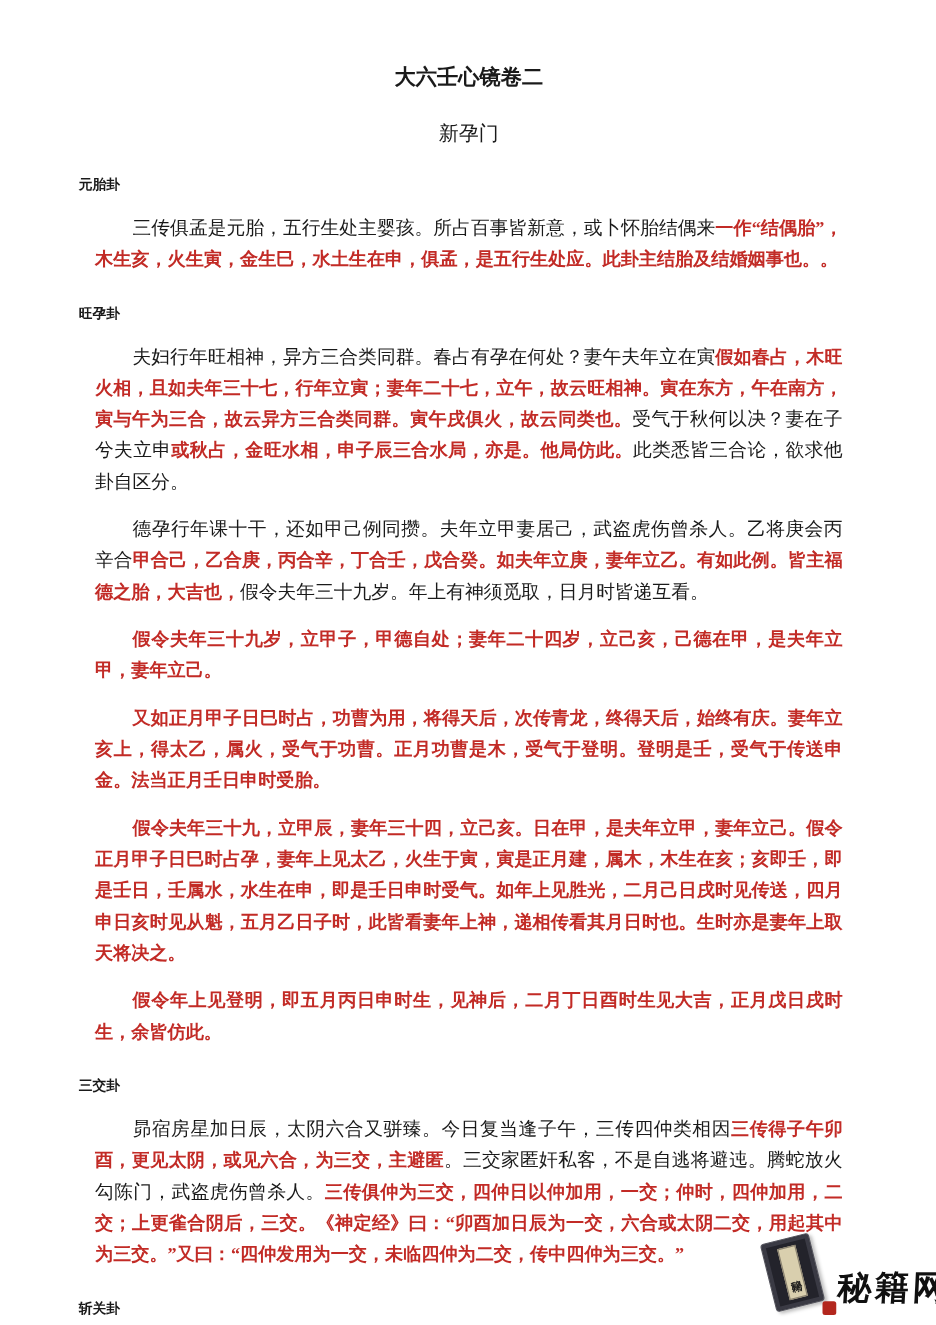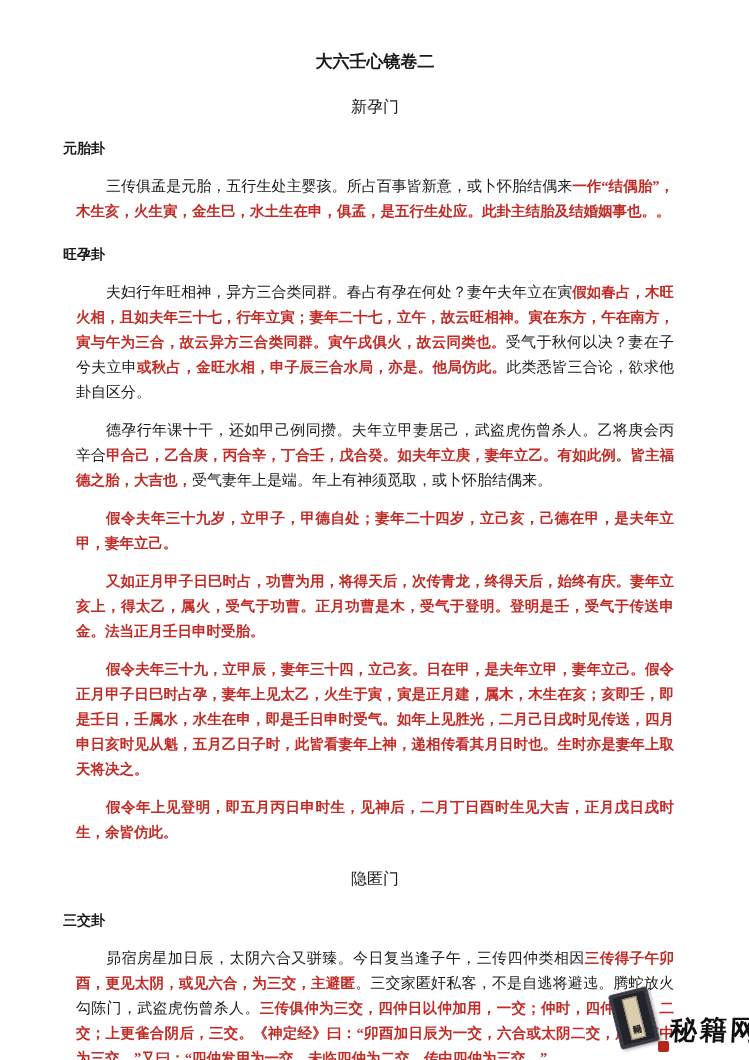--- a/index.html
+++ b/index.html
@@ -26,21 +26,21 @@
     font-weight: bold;
     margin: 0 0 6px 0;
   }
   .chapter-title {
     text-align: center;
     font-size: 16px;
     font-weight: normal;
     margin: 24px 0 20px 0;
   }
   .entry-heading {
-    font-size: 14px;
+    font-size: 11px;
     font-weight: bold;
     margin: 22px 0 16px 0;
   }
   p.para {
     margin: 13px;
     text-indent: 2em;
     font-size: 15px;
     line-height: 25px;
     text-align: justify;
     word-break: break-all;
@@ -114,26 +114,25 @@
 
 <div class="page">
   <div class="content">
     <div class="doc-title">大六壬心镜卷二</div>
     <div>
         <div class="chapter-title">新孕门</div>
         <div class="entry-heading">元胎卦</div>
         <p class="para"><span class="run-black">三传俱孟是元胎，五行生处主婴孩。所占百事皆新意，或卜怀胎结偶来</span><span class="run-red">一作“结偶胎”，木生亥，火生寅，金生巳，水土生在申，俱孟，是五行生处应。此卦主结胎及结婚姻事也。。</span></p>
         <div class="entry-heading">旺孕卦</div>
         <p class="para"><span class="run-black">夫妇行年旺相神，异方三合类同群。春占有孕在何处？妻午夫年立在寅</span><span class="run-red">假如春占，木旺火相，且如夫年三十七，行年立寅；妻年二十七，立午，故云旺相神。寅在东方，午在南方，寅与午为三合，故云异方三合类同群。寅午戌俱火，故云同类也。</span><span class="run-black">受气于秋何以决？妻在子兮夫立申</span><span class="run-red">或秋占，金旺水相，申子辰三合水局，亦是。他局仿此。</span><span class="run-black">此类悉皆三合论，欲求他卦自区分。</span></p>
-        <p class="para"><span class="run-black">德孕行年课十干，还如甲己例同攒。夫年立甲妻居己，武盗虎伤曾杀人。乙将庚会丙辛合</span><span class="run-red">甲合己，乙合庚，丙合辛，丁合壬，戊合癸。如夫年立庚，妻年立乙。有如此例。皆主福德之胎，大吉也，</span><span class="run-black">受气妻年上是端。年上有神须觅取，或卜怀胎结偶来。</span></p>
+        <p class="para"><span class="run-black">德孕行年课十干，还如甲己例同攒。夫年立甲妻居己，武盗虎伤曾杀人。乙将庚会丙辛合</span><span class="run-red">甲合己，乙合庚，丙合辛，丁合壬，戊合癸。如夫年立庚，妻年立乙。有如此例。皆主福德之胎，大吉也，</span><span class="run-black">假令夫年三十九岁。年上有神须觅取，日月时皆递互看。</span></p>
         <p class="para"><span class="run-red">假令夫年三十九岁，立甲子，甲德自处；妻年二十四岁，立己亥，己德在甲，是夫年立甲，妻年立己。</span></p>
         <p class="para"><span class="run-red">又如正月甲子日巳时占，功曹为用，将得天后，次传青龙，终得天后，始终有庆。妻年立亥上，得太乙，属火，受气于功曹。正月功曹是木，受气于登明。登明是壬，受气于传送申金。法当正月壬日申时受胎。</span></p>
         <p class="para"><span class="run-red">假令夫年三十九，立甲辰，妻年三十四，立己亥。日在甲，是夫年立甲，妻年立己。假令正月甲子日巳时占孕，妻年上见太乙，火生于寅，寅是正月建，属木，木生在亥；亥即壬，即是壬日，壬属水，水生在申，即是壬日申时受气。如年上见胜光，二月己日戌时见传送，四月申日亥时见从魁，五月乙日子时，此皆看妻年上神，递相传看其月日时也。生时亦是妻年上取天将决之。</span></p>
         <p class="para"><span class="run-red">假令年上见登明，即五月丙日申时生，见神后，二月丁日酉时生见大吉，正月戊日戌时生，余皆仿此。</span></p>
-        <div class="chapter-title">隐匿门</div>
         <div class="entry-heading">三交卦</div>
         <p class="para"><span class="run-black">昴宿房星加日辰，太阴六合又骈臻。今日复当逢子午，三传四仲类相因</span><span class="run-red">三传得子午卯酉，更见太阴，或见六合，为三交，主避匿</span><span class="run-black">。三交家匿奸私客，不是自逃将避迍。腾蛇放火勾陈门，武盗虎伤曾杀人。</span><span class="run-red">三传俱仲为三交，四仲日以仲加用，一交；仲时，四仲加用，二交；上更雀合阴后，三交。《神定经》曰：“卯酉加日辰为一交，六合或太阴二交，用起其中为三交。”又曰：“四仲发用为一交，未临四仲为二交，传中四仲为三交。”</span></p>
         <div class="entry-heading">斩关卦</div>
       </div>
   </div>
 
   <div class="watermark">
     <div class="wm-book">
       <div class="wm-book-label">秘籍网</div>
     </div>

